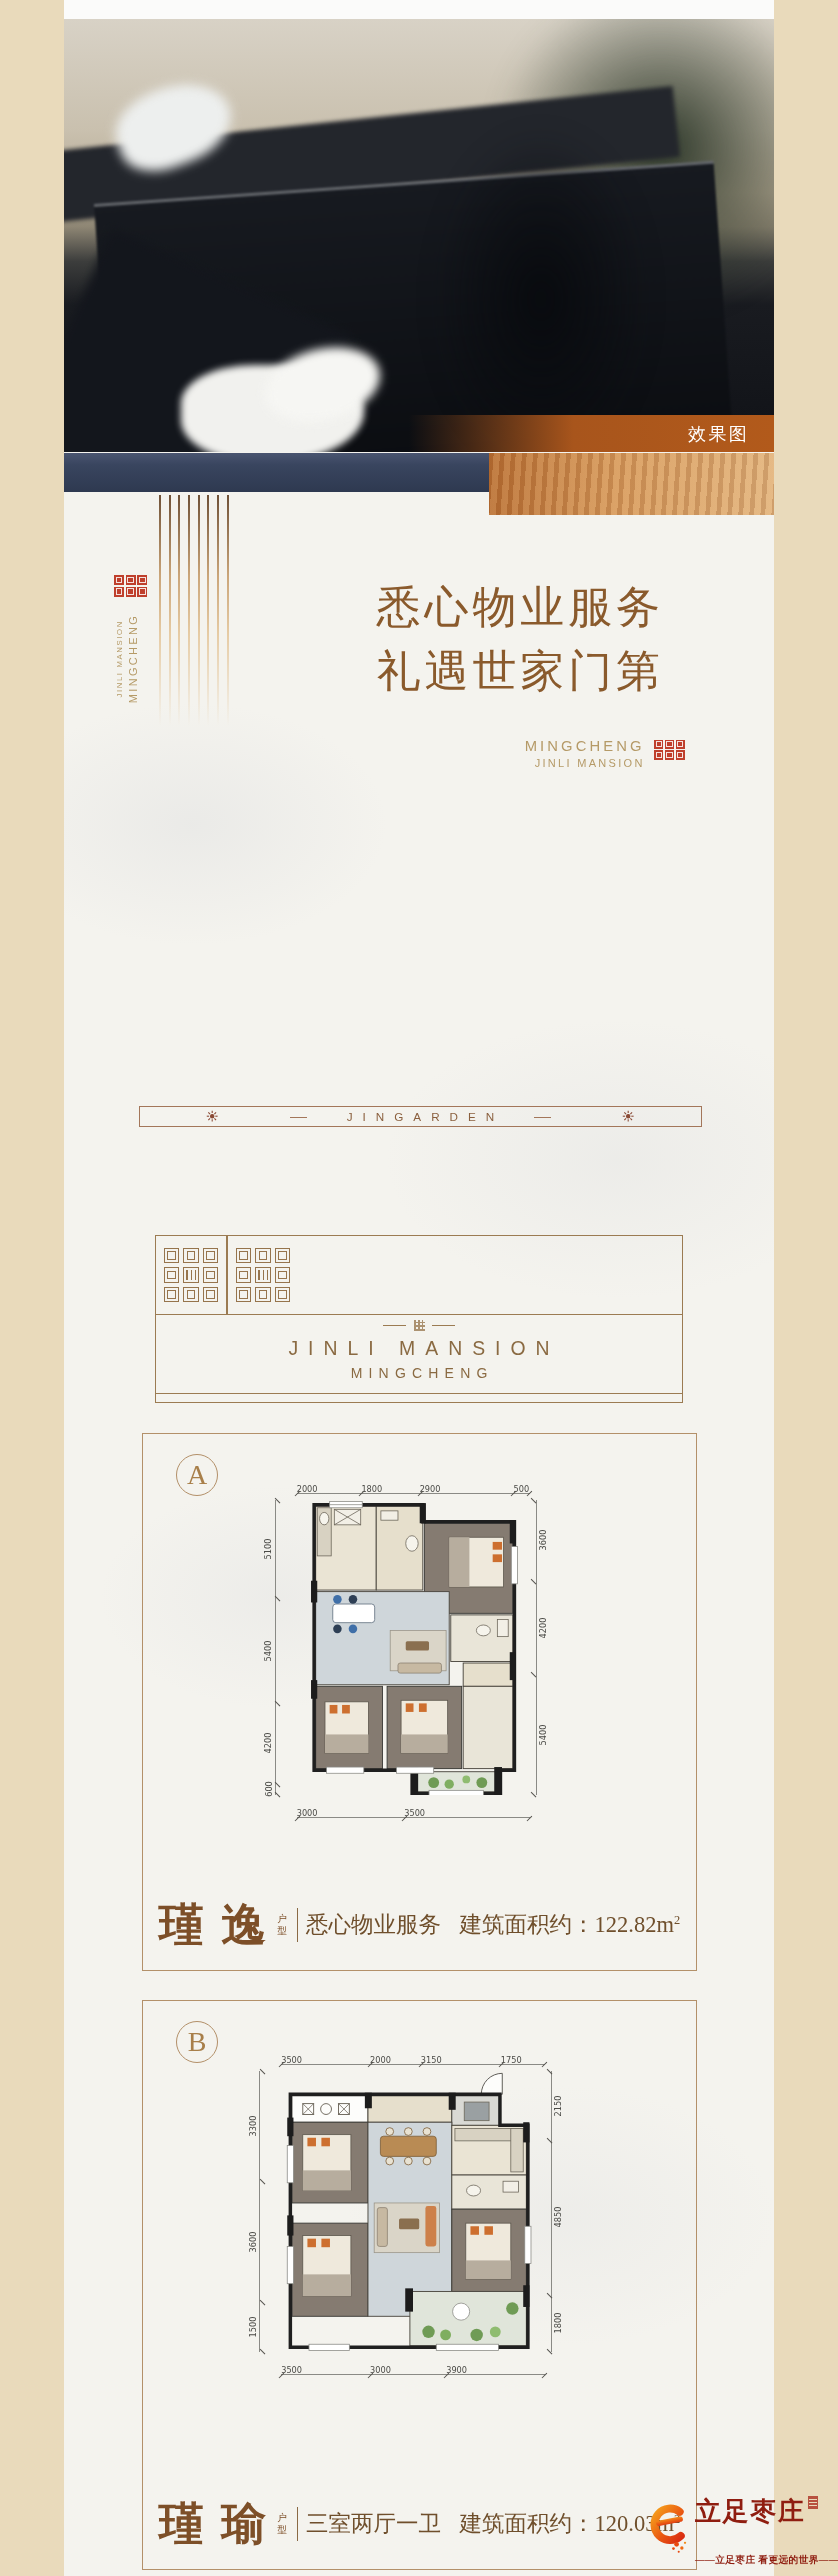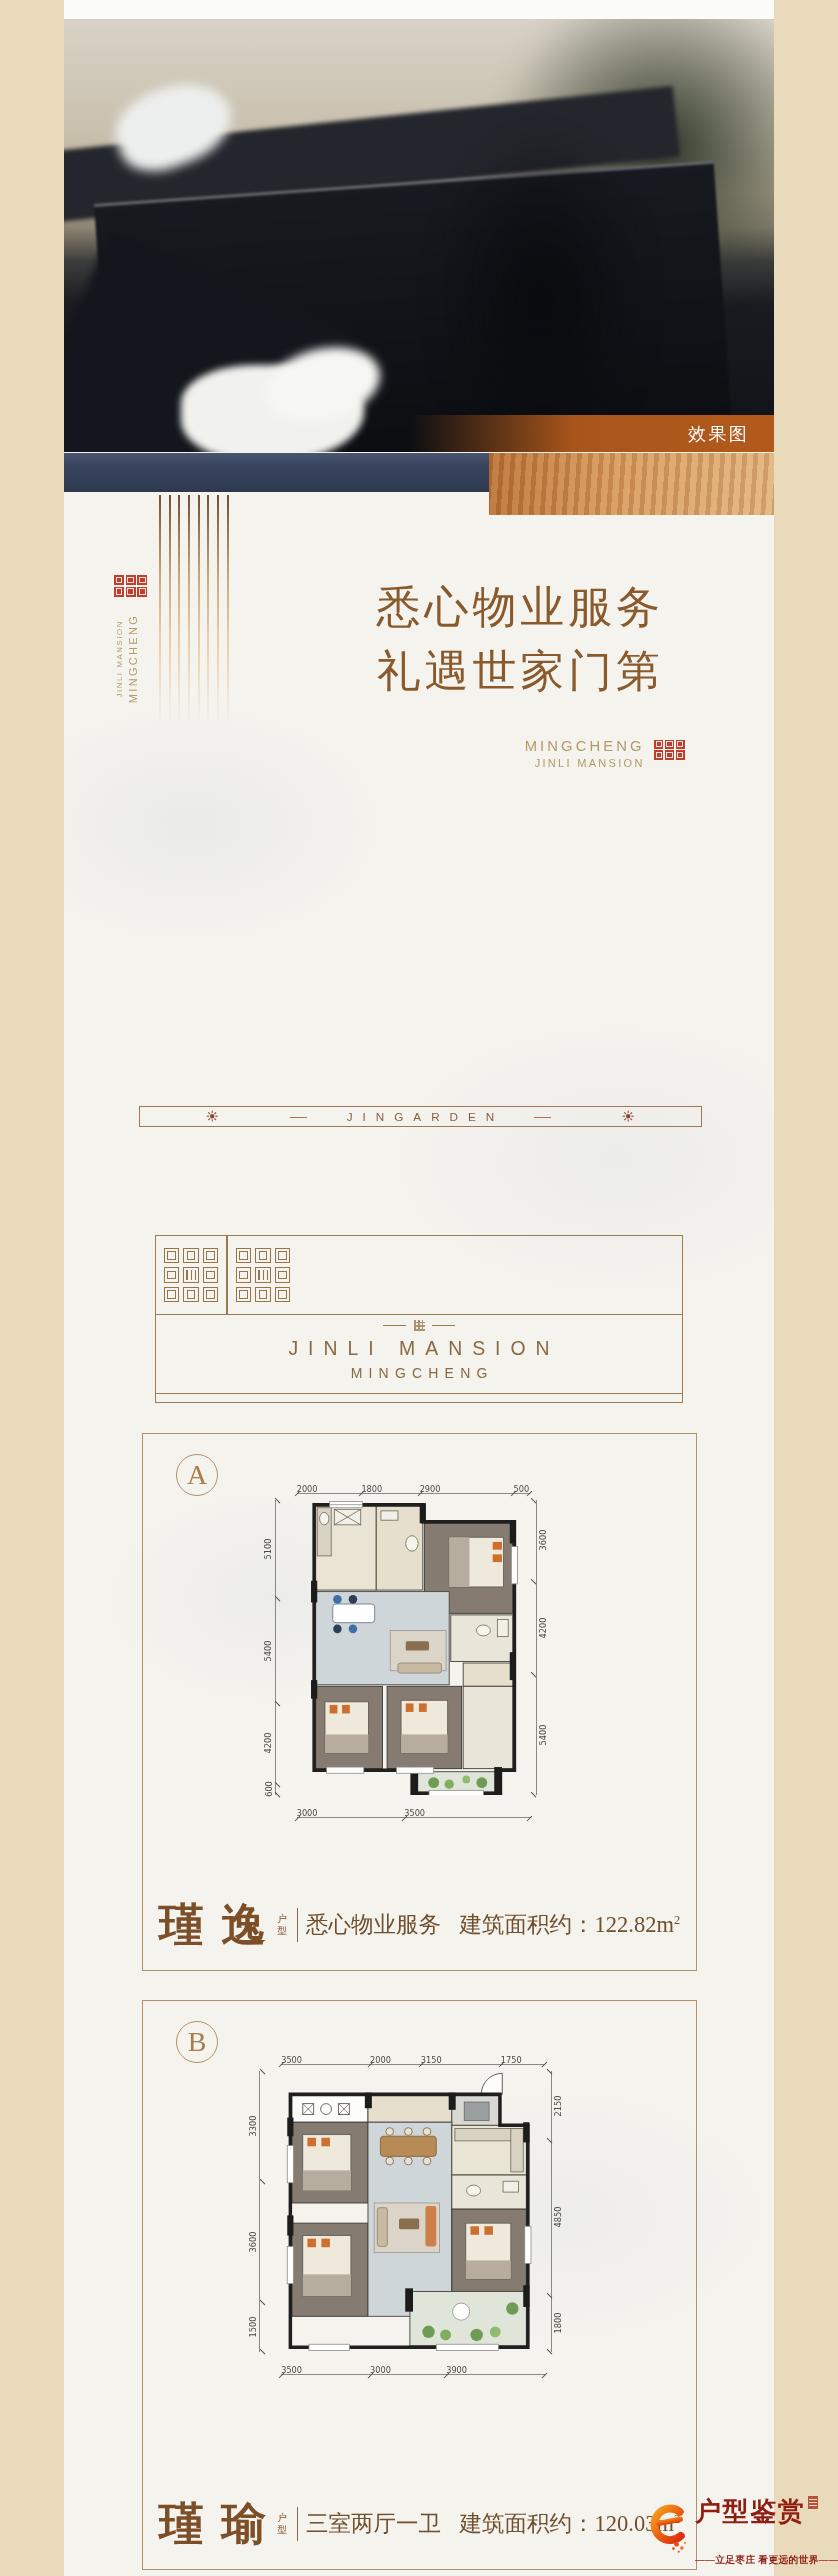--- a/index.html
+++ b/index.html
@@ -578,20 +578,20 @@
       <path d="M70,28 A30,30 0 1 0 72,74" fill="none" stroke="url(#eg)" stroke-width="15" stroke-linecap="round"></path>
       <path d="M30,50 L71,42" stroke="url(#eg)" stroke-width="10" stroke-linecap="round"></path>
       <circle cx="64" cy="90" r="4.5" fill="#e8490f"></circle>
       <circle cx="74" cy="97" r="3.2" fill="#ef6a12"></circle>
       <circle cx="58" cy="98" r="2.6" fill="#e8490f"></circle>
       <circle cx="80" cy="87" r="2.2" fill="#f08a18"></circle>
       <circle cx="68" cy="104" r="2" fill="#e8490f"></circle>
     </svg>
     <div class="wm-text">
       <div class="wm-name-row">
-        <span class="wm-name">户型鉴赏</span>
+        <span class="wm-name">立足枣庄</span>
         <span class="wm-seal"></span>
       </div>
       <div class="wm-tagline">——立足枣庄 看更远的世界——</div>
     </div>
   </div>
 </div>
 
 
 </body></html>

